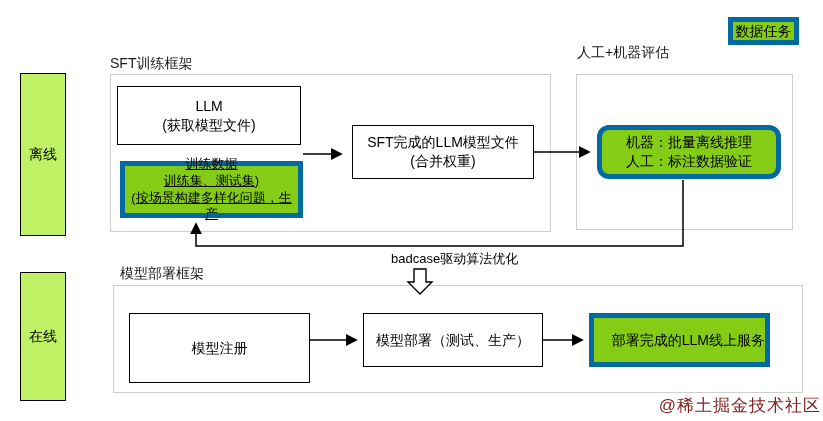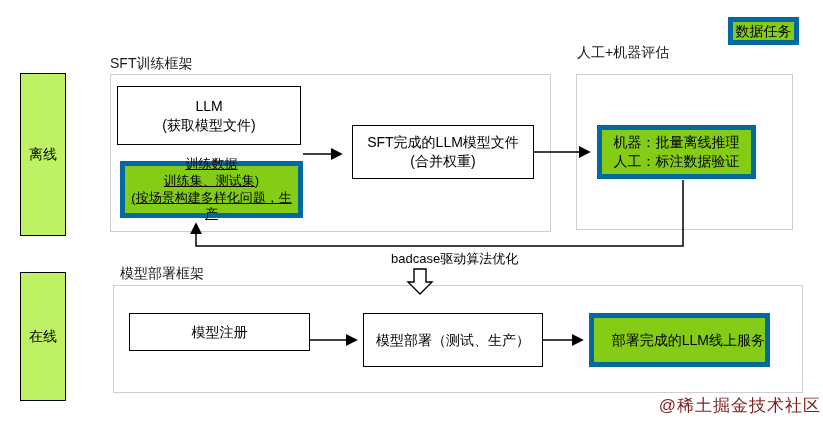--- a/index.html
+++ b/index.html
@@ -81,31 +81,31 @@
   </div>
 
   <div class="node" style="left:352px;top:125px;width:182px;height:54px;">
     <div>SFT完成的LLM模型文件</div>
     <div>(合并权重)</div>
   </div>
 
   <div class="frame-label" style="left:577px;top:45px;">人工+机器评估</div>
   <div class="frame" style="left:576px;top:74px;width:217px;height:156px;"></div>
 
-  <div class="node blue" style="left:597px;top:125px;width:159px;height:54px;">
+  <div class="node blue" style="left:597px;top:125px;width:184px;height:54px;border-radius:12px;">
     <div>机器：批量离线推理</div>
     <div>人工：标注数据验证</div>
   </div>
 
   <div class="flow-label" style="left:391px;top:250px;">badcase驱动算法优化</div>
 
   <div class="frame-label" style="left:120px;top:267px;font-family:Liberation Mono, monospace;">模型部署框架</div>
   <div class="frame" style="left:113px;top:285px;width:690px;height:108px;"></div>
 
-  <div class="node" style="left:129px;top:313px;width:181px;height:38px;">
+  <div class="node" style="left:129px;top:313px;width:181px;height:70px;">
     <div>模型注册</div>
   </div>
 
   <div class="node" style="left:363px;top:313px;width:180px;height:54px;">
     <div>模型部署（测试、生产）</div>
   </div>
 
   <div class="node blue" style="left:589px;top:313px;width:181px;height:54px;align-items:flex-end;">
     <div>部署完成的LLM线上服务</div>
   </div>

